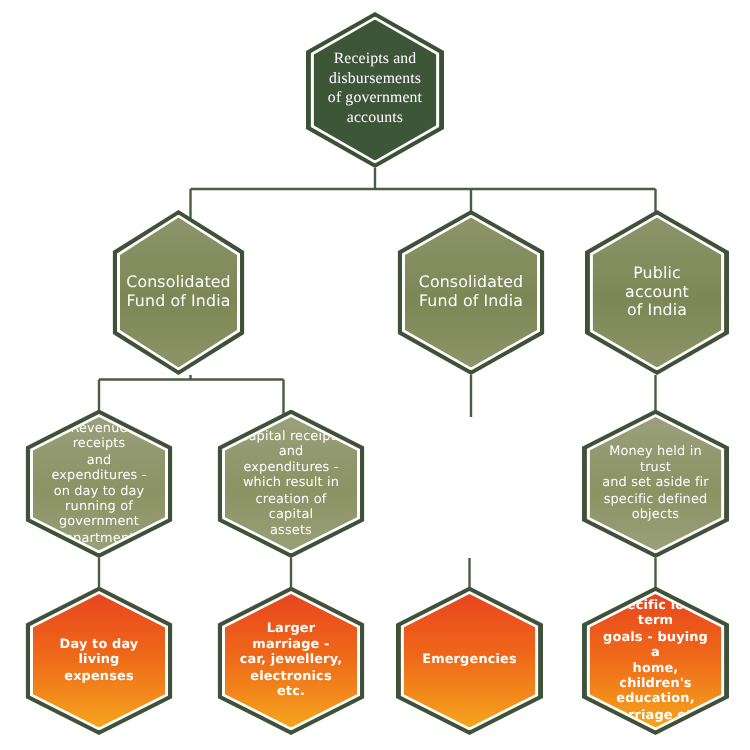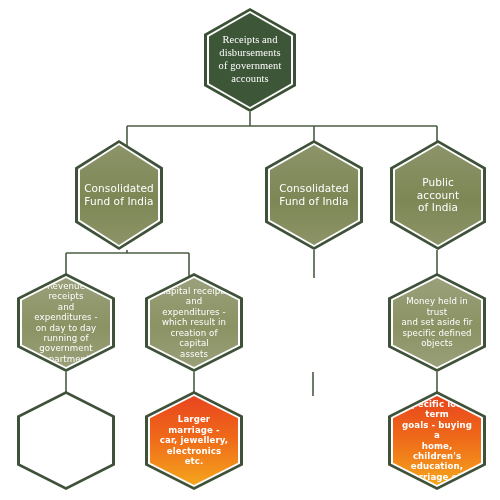--- a/index.html
+++ b/index.html
@@ -164,27 +164,37 @@
       <div class="inner"></div>
       <div class="fill">
         <div class="label">Money held in trust
 and set aside fir
 specific defined
 objects</div>
       </div>
     </div>
     <div class="node lvl-example" style="left: 17px; top: 391px; width: 98px; height: 99px;">
       <div class="inner"></div>
+      <div class="fill">
+        <div class="label">Day to day living
+expenses</div>
+      </div>
     </div>
     <div class="node lvl-example" style="left: 145px; top: 391px; width: 98px; height: 99px;">
       <div class="inner"></div>
       <div class="fill">
         <div class="label">Larger marriage -
 car, jewellery,
 electronics etc.</div>
+      </div>
+    </div>
+    <div class="node lvl-example" style="left: 264px; top: 391px; width: 98px; height: 99px;">
+      <div class="inner"></div>
+      <div class="fill">
+        <div class="label">Emergencies</div>
       </div>
     </div>
     <div class="node lvl-example" style="left: 388px; top: 391px; width: 98px; height: 99px;">
       <div class="inner"></div>
       <div class="fill">
         <div class="label">Specific long term
 goals - buying a
 home, children's
 education,
 marriage etc.</div>

